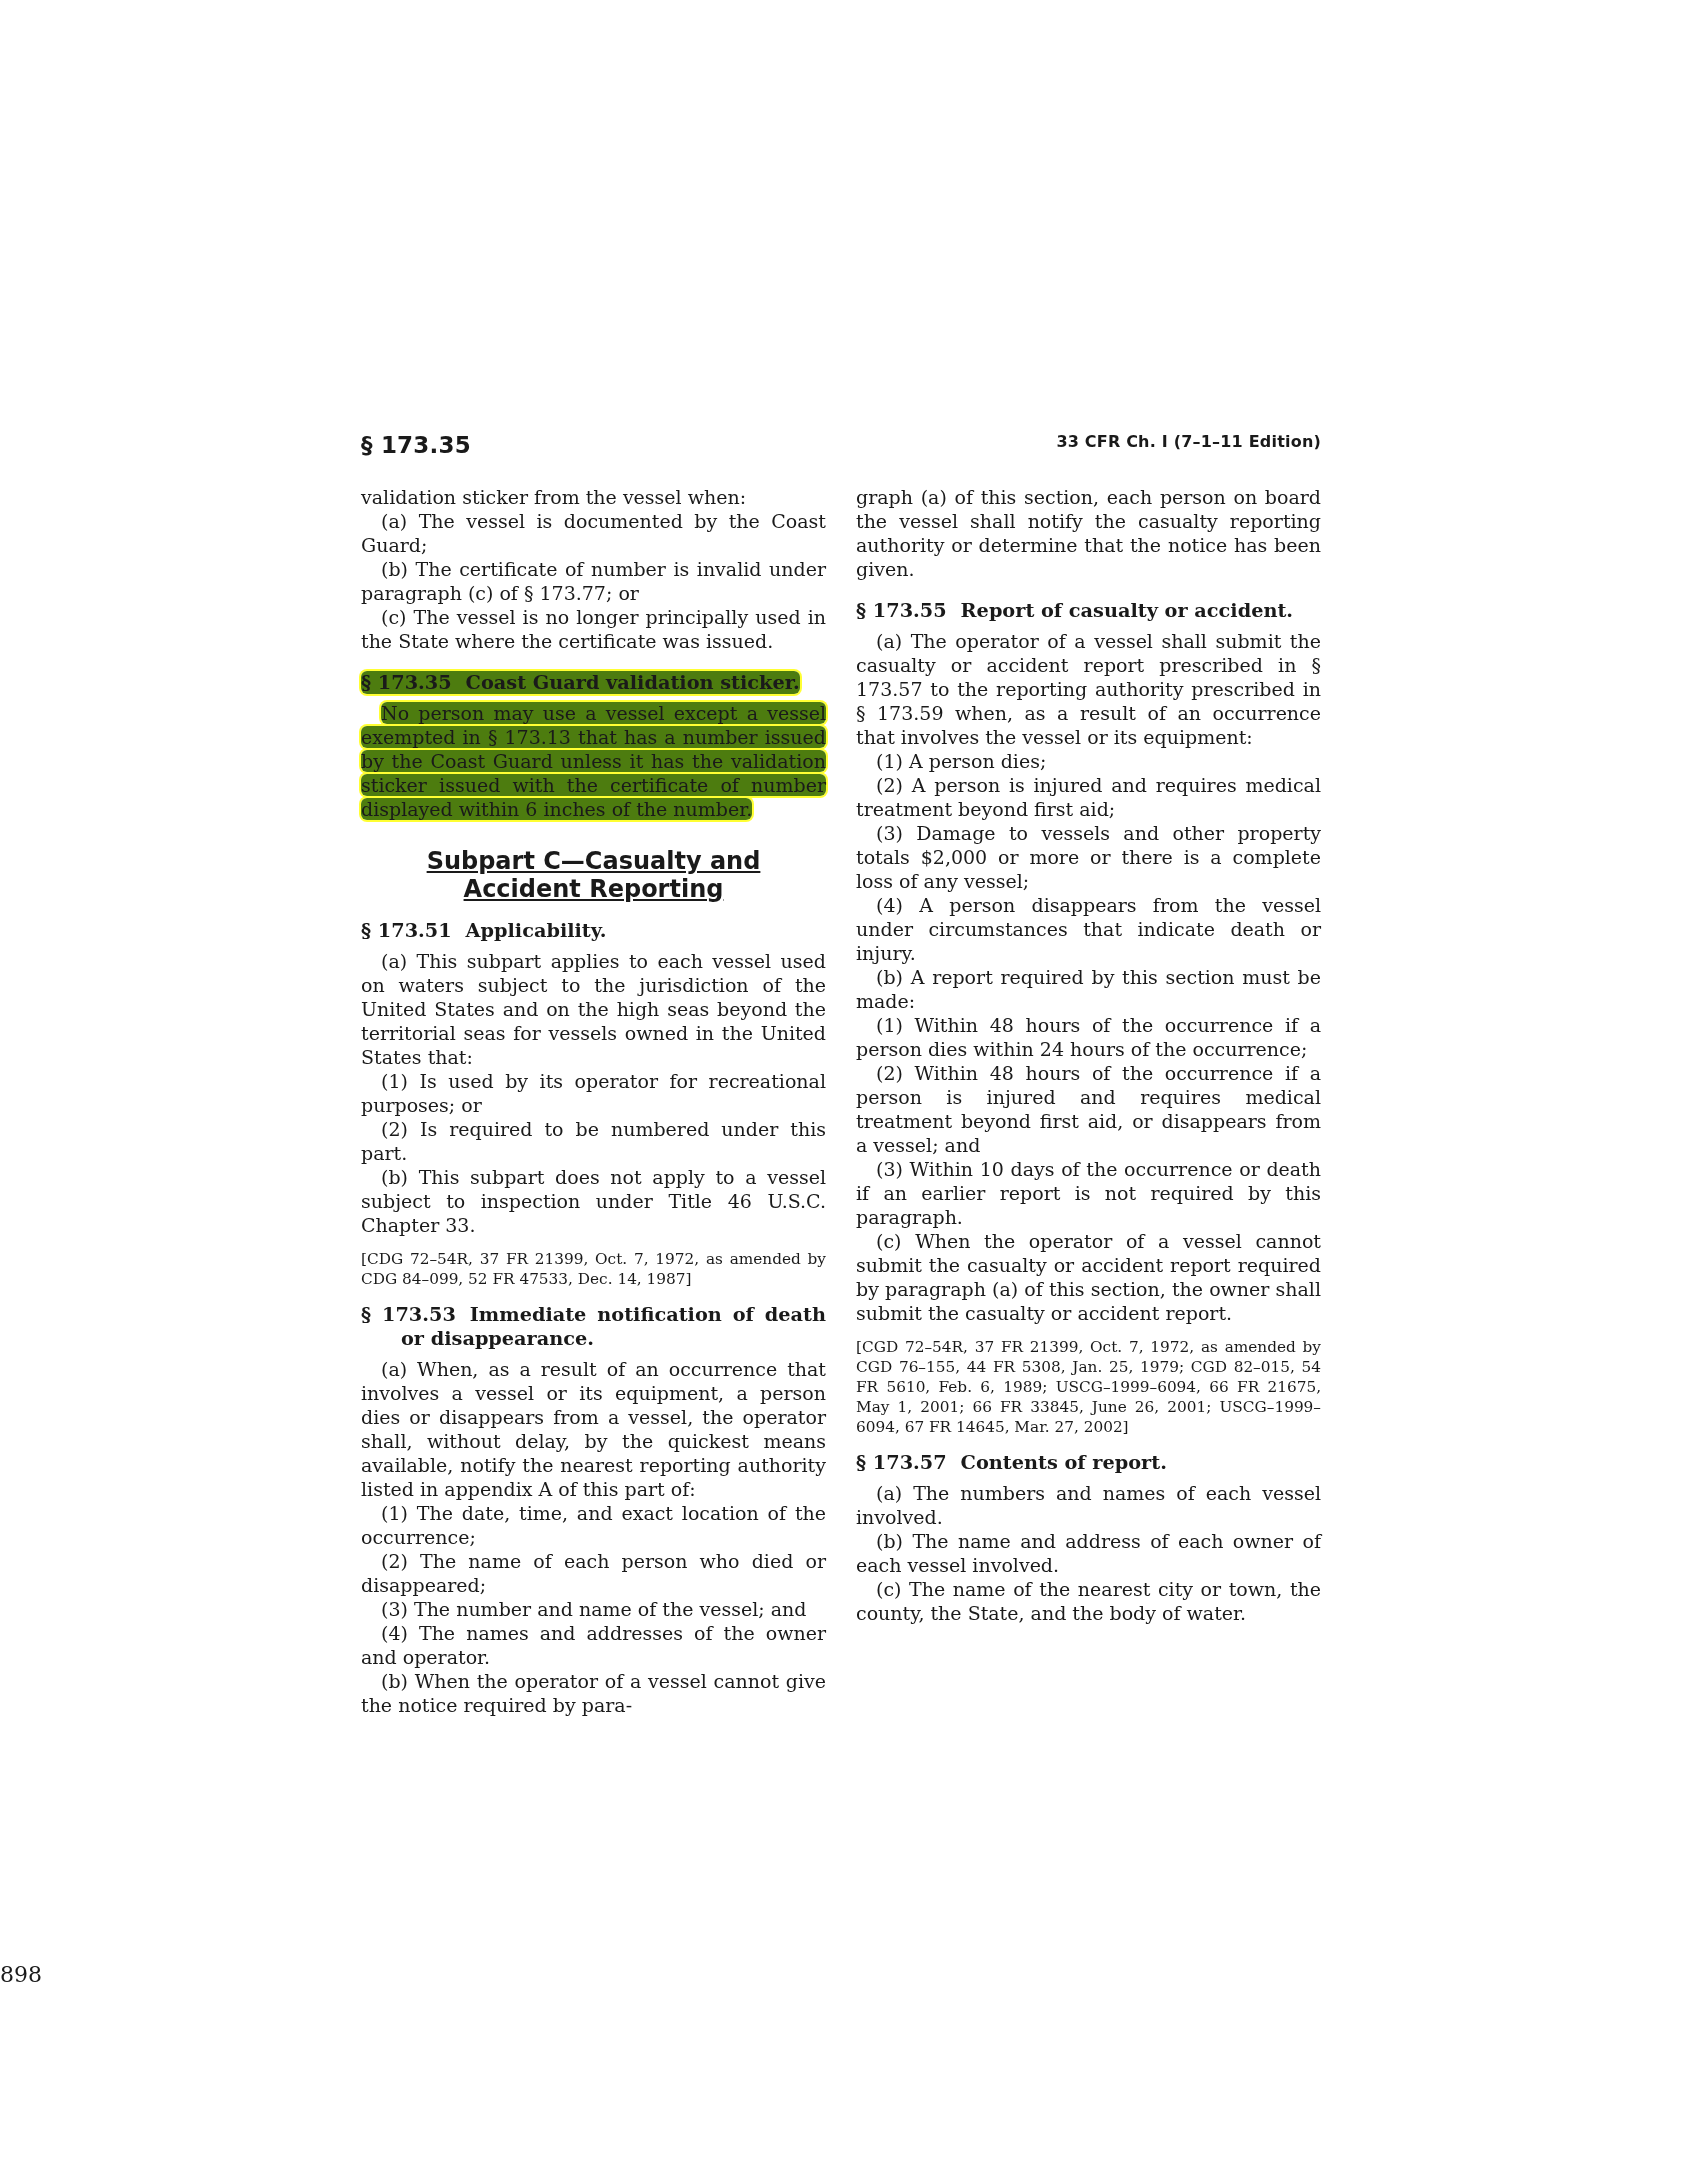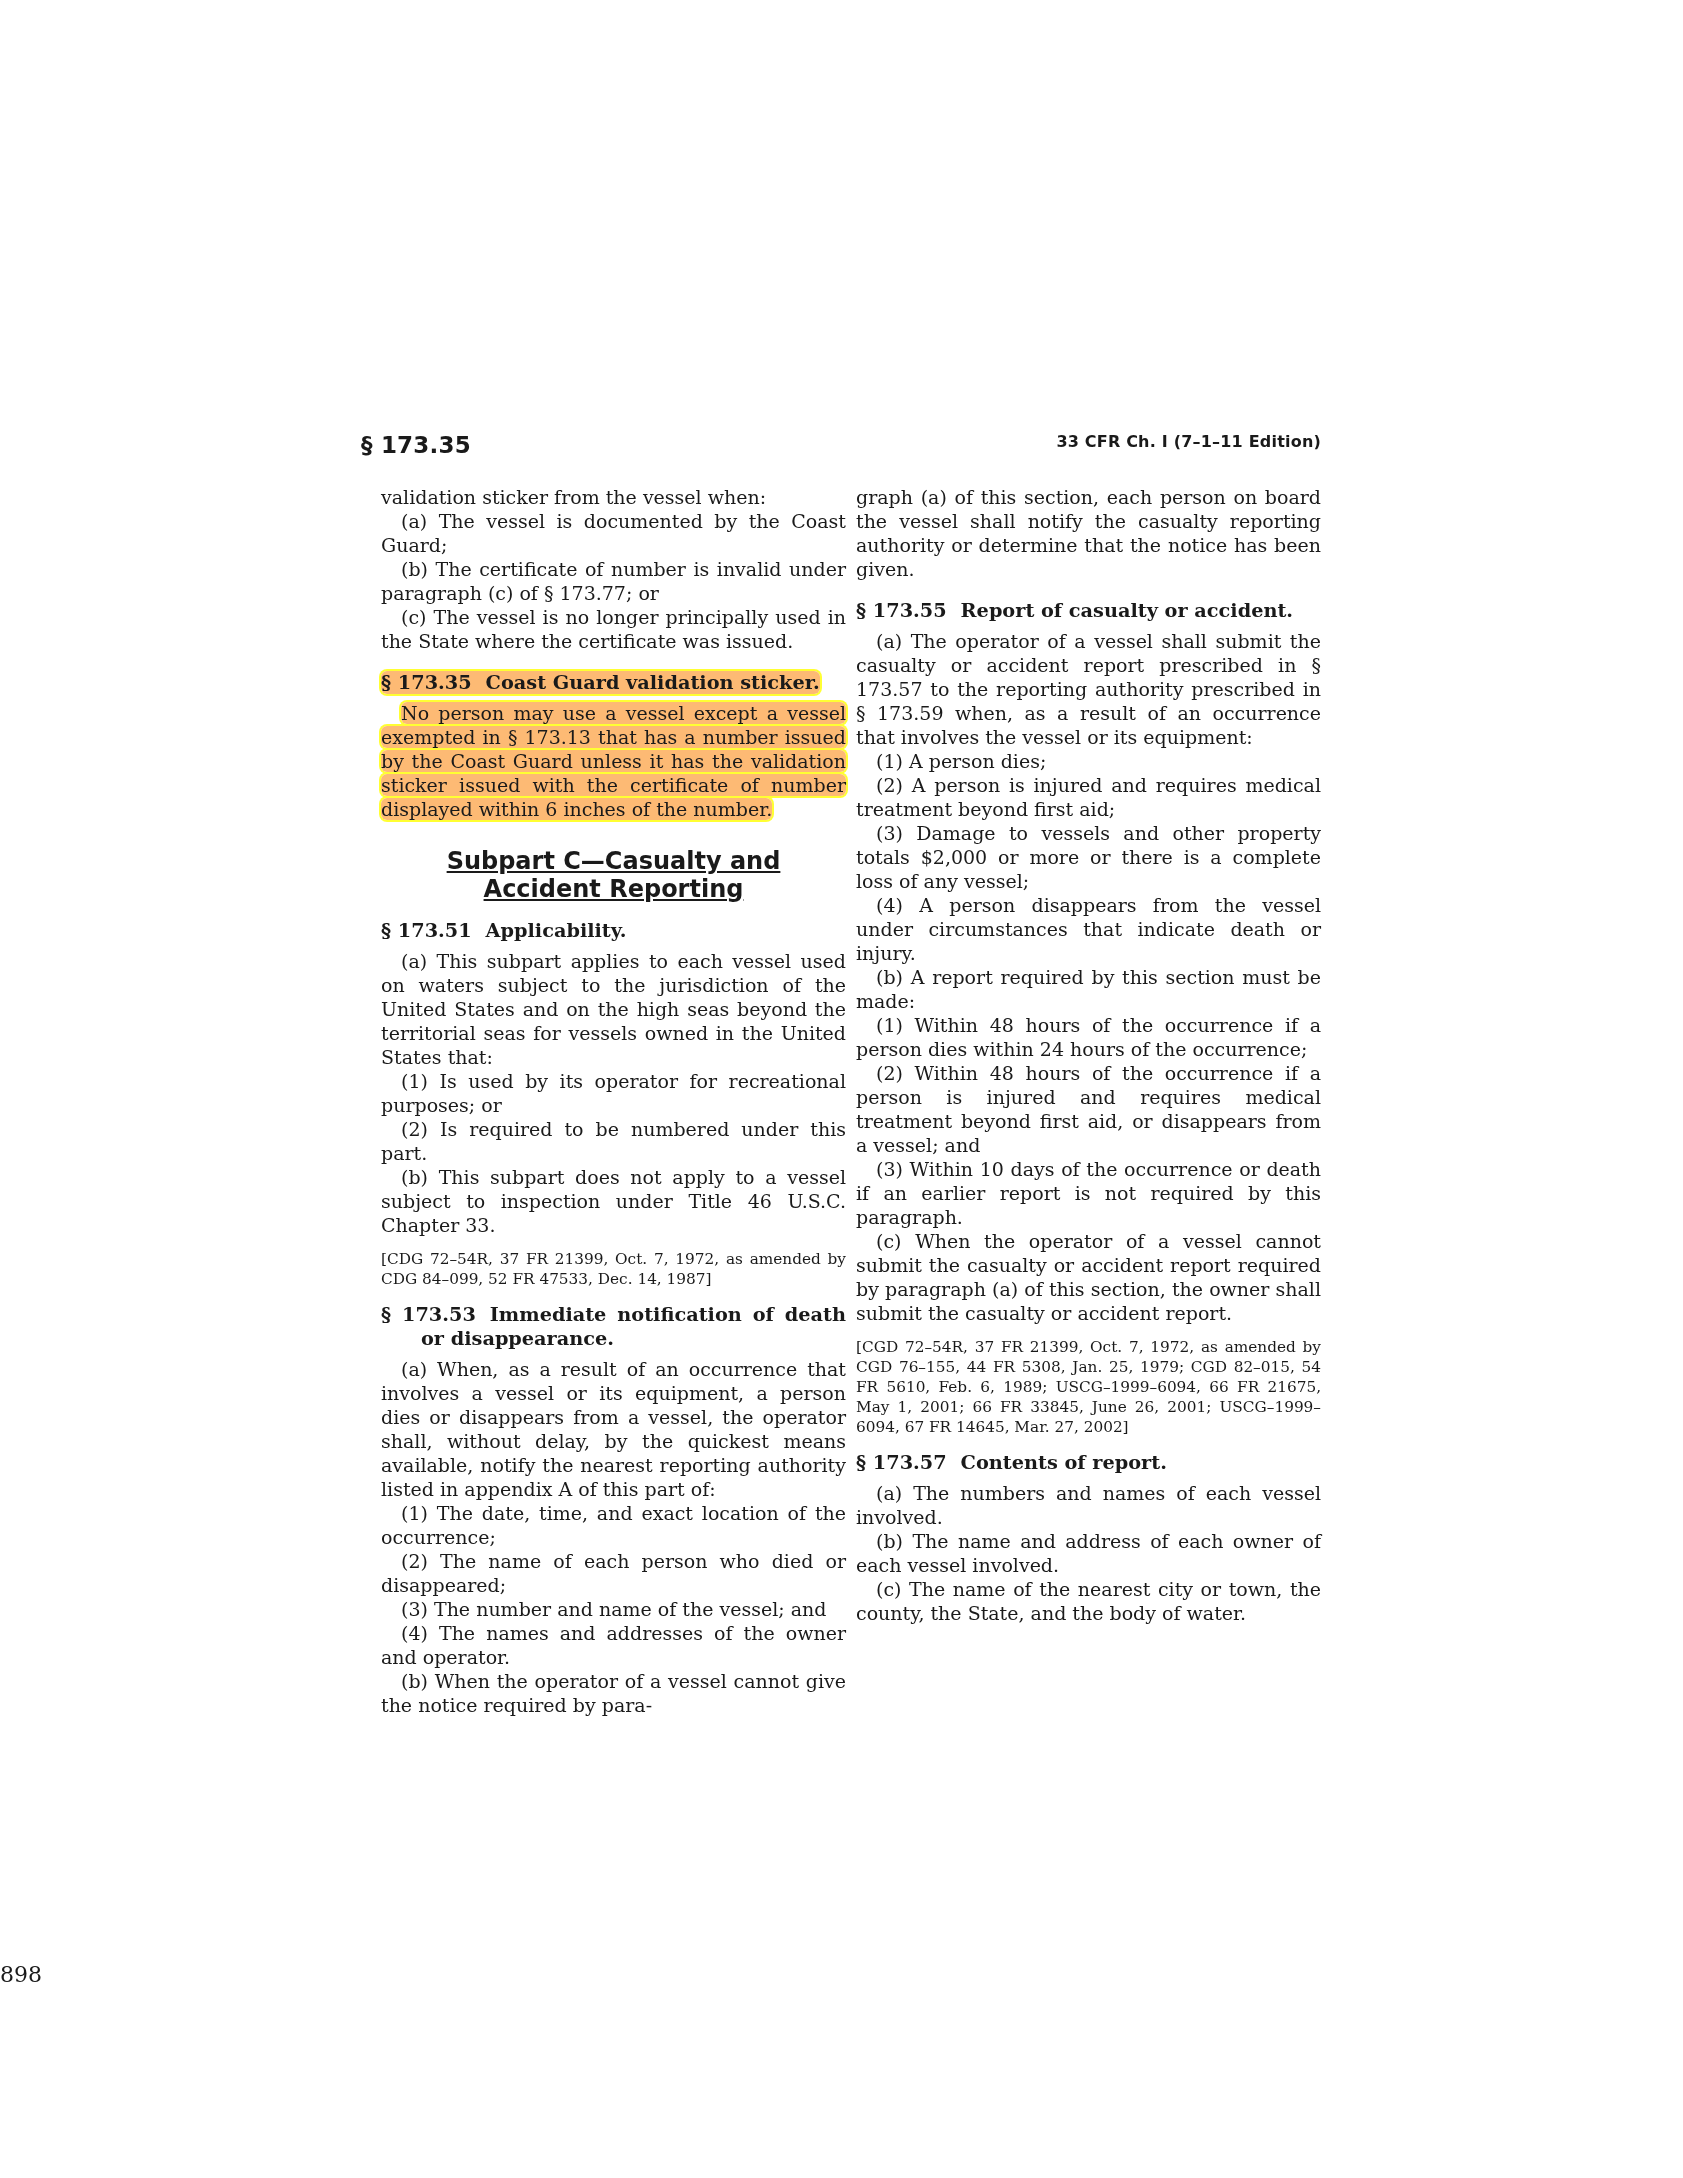--- a/index.html
+++ b/index.html
@@ -1,31 +1,31 @@
 <!DOCTYPE html>
 <html><head>
   <meta charset="utf-8">
   <style>
     html, body { margin: 0; padding: 0; background: #ffffff; }
     body { width: 1683px; height: 2178px; position: relative; overflow: hidden; color: #1a1a1a; }
     .page-header { position: absolute; top: 432px; left: 361px; width: 960px; height: 32px; }
     .hdr-left { position: absolute; left: 0; top: 0; font-family: "DejaVu Sans", sans-serif; font-weight: bold; font-size: 23px; letter-spacing: 0.2px; }
     .hdr-right { position: absolute; right: 0; top: 0; font-family: "DejaVu Sans", sans-serif; font-weight: bold; font-size: 16px; letter-spacing: 0.2px; }
     .col { position: absolute; top: 485px; width: 465px; font-family: "DejaVu Serif", serif; font-size: 19px; line-height: 24px; }
-    .col-left { left: 381px; }
+    .col-left { left: 361px; }
     .col-right { left: 856px; }
     p { margin: 0; text-align: justify; hyphens: manual; }
     p.ind { text-indent: 20px; }
     p.cont { text-indent: 0; }
     .sec-head { font-weight: bold; margin: 14px 0 6px 0; text-align: left; padding-left: 40px; text-indent: -40px; font-size: 19.3px; }
     .sec-head.justify { text-align: justify; text-align-last: left; }
     .sec-num { margin-right: 14px; }
     .cite { font-size: 15.3px; line-height: 20px; margin: 12px 0 14px 0; text-align: justify; }
     .subpart { font-family: "DejaVu Sans", sans-serif; font-weight: bold; font-size: 24px; line-height: 28px; text-align: center; margin: 26px 0 16px 0; text-decoration: underline; }
-    .hl { background: #fdba74; box-shadow: 0 0 0 2px #ffff33; border-radius: 6px; -webkit-box-decoration-break: clone; box-decoration-break: clone; }
+    .hl { background: #4d7c0f; box-shadow: 0 0 0 2px #ffff33; border-radius: 6px; -webkit-box-decoration-break: clone; box-decoration-break: clone; }
     .page-num { position: absolute; top: 1962px; left: 0; width: 1447px; text-align: left; font-family: "DejaVu Serif", serif; font-size: 22px; }
   </style>
 </head>
 <body>
 
 <div class="page-header">
   <span class="hdr-left">§ 173.35</span>
   <span class="hdr-right">33 CFR Ch. I (7–1–11 Edition)</span>
 </div>
 

